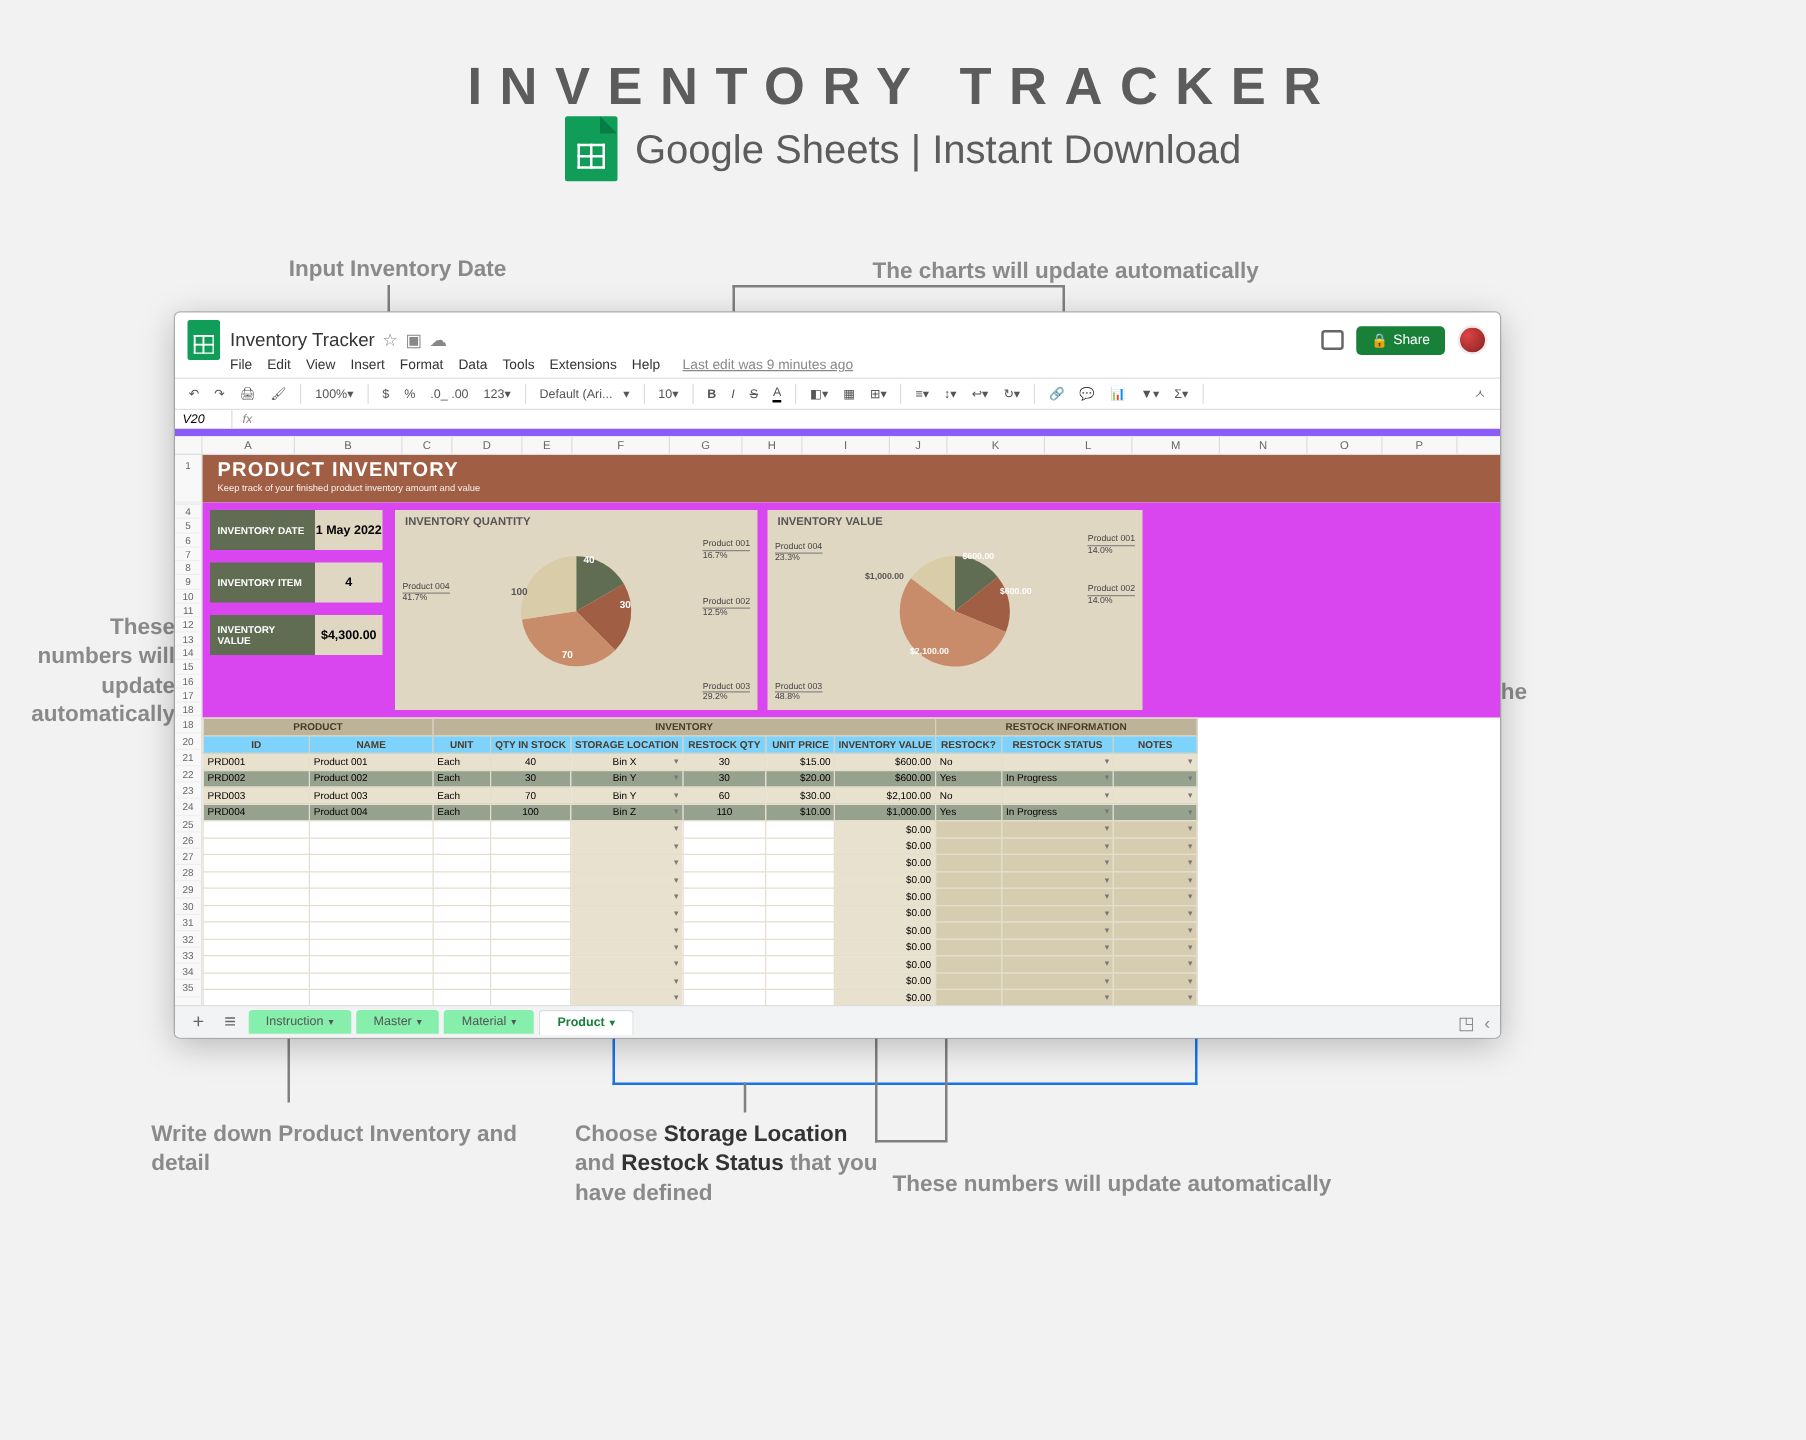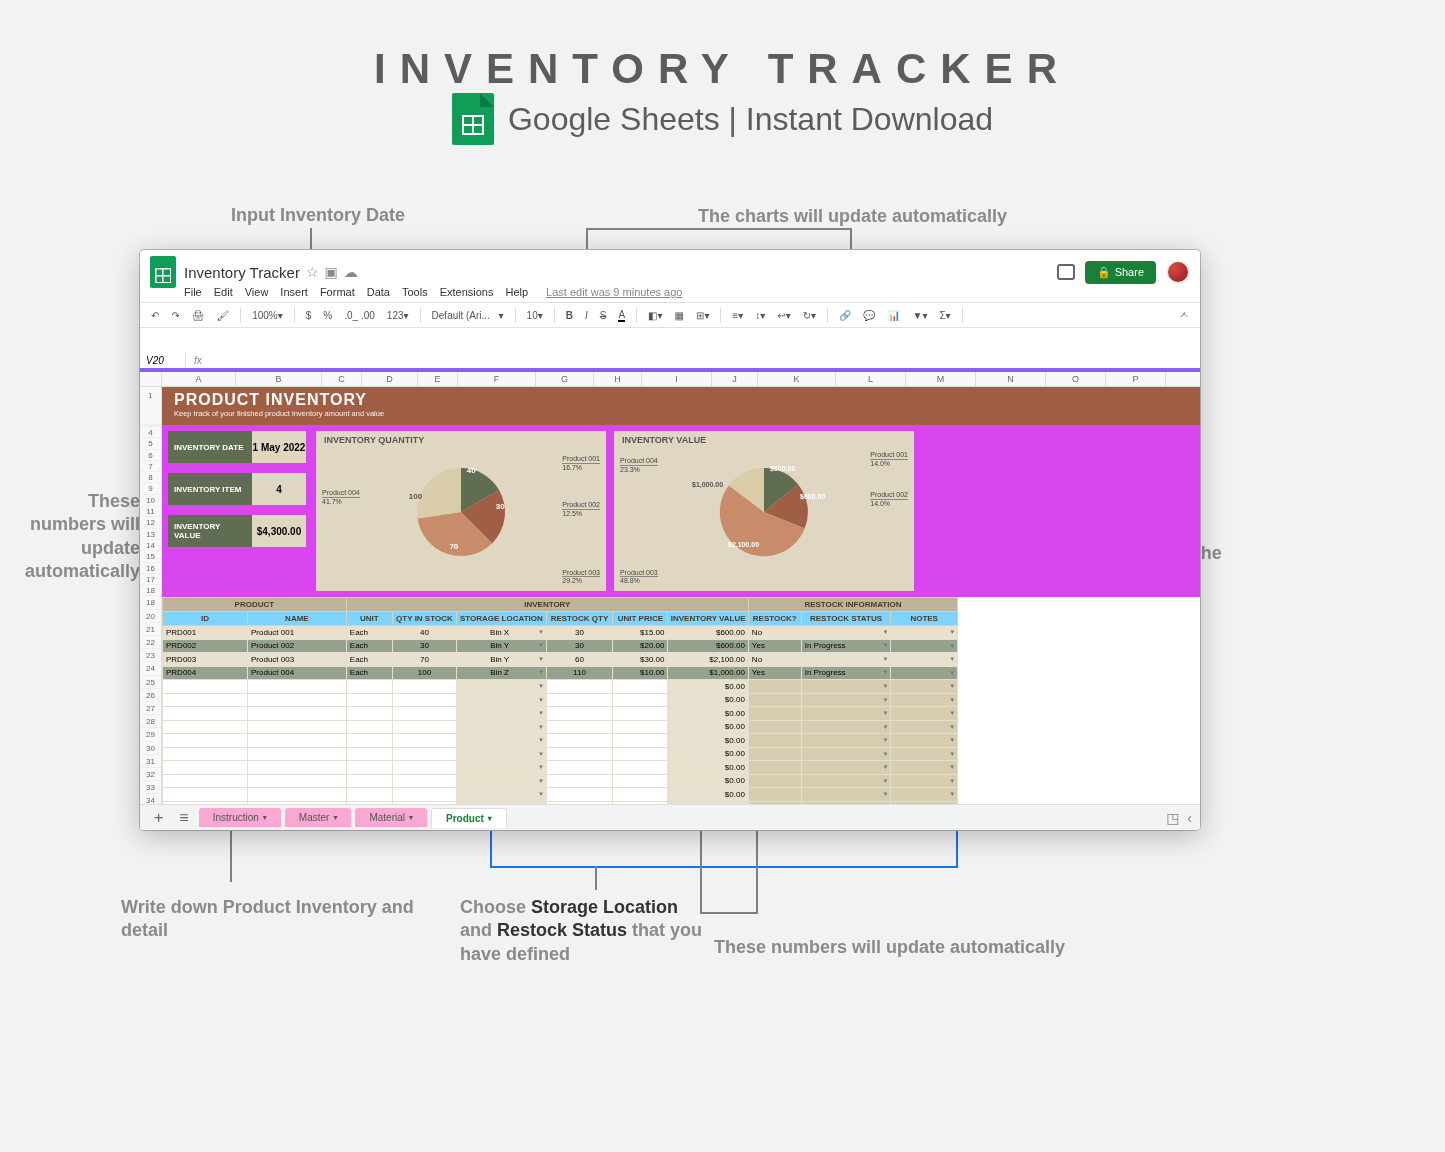--- a/index.html
+++ b/index.html
@@ -40,21 +40,21 @@
   .menu-row span { cursor:default; }
   .last-edit { color:#888; text-decoration:underline; margin-left:6px; }
   .title-right { margin-left:auto; display:flex; align-items:center; gap:10px; }
   .share-btn { background:#188038; color:#fff; font-size:11px; padding:5px 12px; border-radius:4px; display:flex; align-items:center; gap:4px; }
   .avatar { width:24px; height:24px; border-radius:50%; background:radial-gradient(circle at 30% 30%, #d44, #822); border:2px solid #eee; }
   .comment-ic { width:18px; height:16px; border:2px solid #666; border-radius:3px; position:relative; }
 
   .toolbar { display:flex; align-items:center; gap:6px; padding:3px 8px; border-bottom:1px solid #e0e0e0; border-top:1px solid #e0e0e0; font-size:10px; color:#555; }
   .tb { padding:2px 3px; display:flex; align-items:center; }
   .sep { width:1px; height:16px; background:#ddd; margin:0 2px; }
-  .fx-bar { display:flex; align-items:center; border-bottom:4px solid #8b5cf6; font-size:10px;margin-top:25px; }
+  .fx-bar { display:flex; align-items:center; border-bottom:6px solid #8b5cf6; font-size:10px; }
   .cell-ref { width:46px; padding:2px 6px; border-right:1px solid #ddd; font-style:italic; }
   .fx-lbl { padding:2px 8px; font-style:italic; color:#888; }
 
   .sheet-body { position:relative; height:488px; overflow:hidden; }
   .col-headers { display:flex; background:#f8f8f8; border-bottom:1px solid #ddd; font-size:9px; color:#666; }
   .rowh { width:22px; text-align:center; border-right:1px solid #ddd; }
   .colh { border-right:1px solid #ddd; text-align:center; height:14px; line-height:14px; }
 
   .rows-area { display:flex; height:474px; }
   .row-headers { width:22px; background:#f8f8f8; border-right:1px solid #ddd; font-size:8px; color:#666; text-align:center; }
@@ -84,21 +84,21 @@
   .tbl td { border:1px solid #e3ded0; height:13.5px; padding:0 3px; background:#e8e1ce; }
   .tbl tr.alt td { background:#96a28e; }
   .tbl tr.empty td { background:#fff; }
   .tbl tr.empty td.shade { background:#e8e1ce; }
   .tbl tr.empty td.dark { background:#d6ccb0; }
   .tbl td.r { text-align:right; }
   .tbl td.c { text-align:center; }
   .dd-arrow::after { content:"▾"; font-size:7px; color:#777; float:right; }
 
   .sheet-tabs { position:absolute; bottom:0; left:0; right:0; height:26px; background:#f1f3f4; border-top:1px solid #ddd; display:flex; align-items:center; padding:0 8px; gap:4px; }
-  .stab { padding:4px 14px; font-size:10px; background:#f9a8d4; border-radius:3px 3px 0 0; color:#555; display:flex; gap:4px; align-items:center; }
+  .stab { padding:4px 14px; font-size:10px; background:#86efac; border-radius:3px 3px 0 0; color:#555; display:flex; gap:4px; align-items:center; }
   .stab.active { background:#fff; color:#188038; font-weight:600; border:1px solid #ddd; border-bottom:none; }
   .stab .ar { font-size:8px; }
   .add-tab { font-size:16px; color:#666; padding:0 6px; }
   .tabs-right { margin-left:auto; color:#888; font-size:14px; }
 
   svg.pie { width:110px; height:110px; }
 
 </style>
 </head>
 <body>

